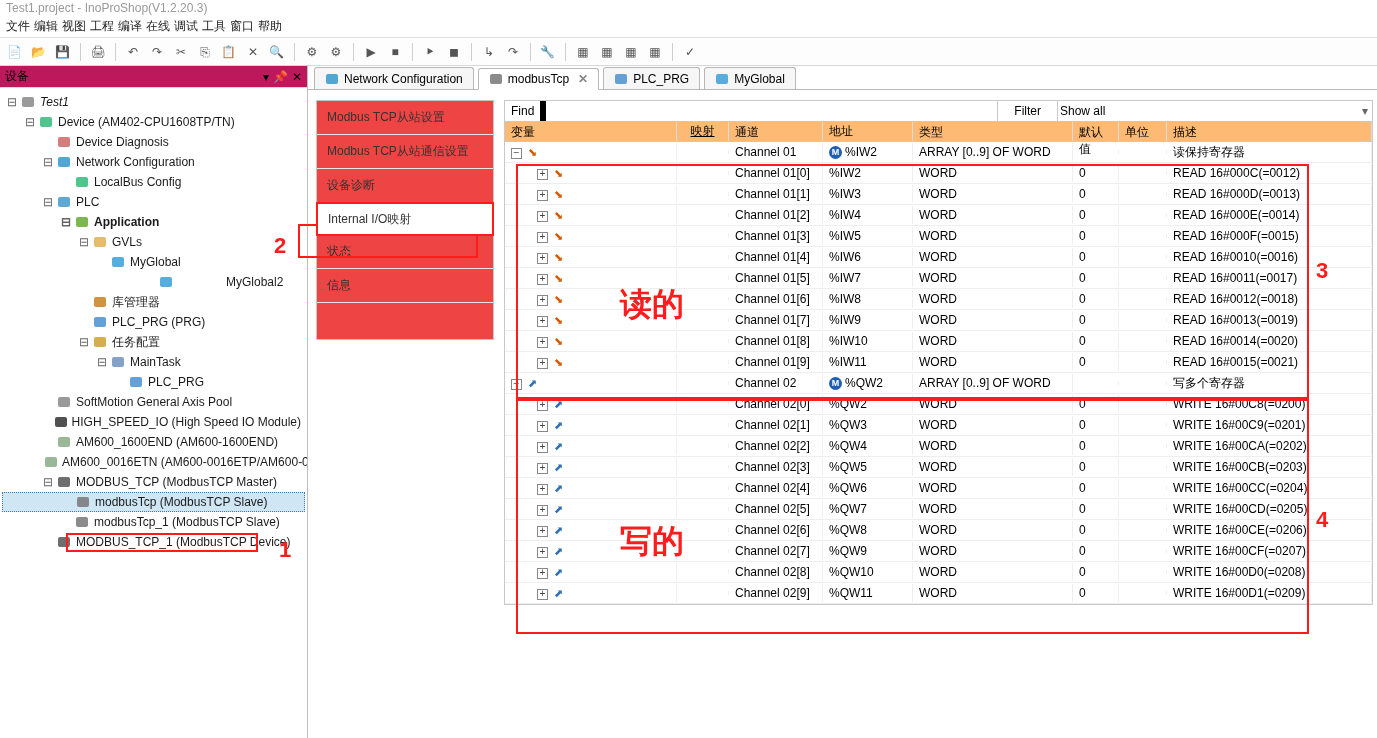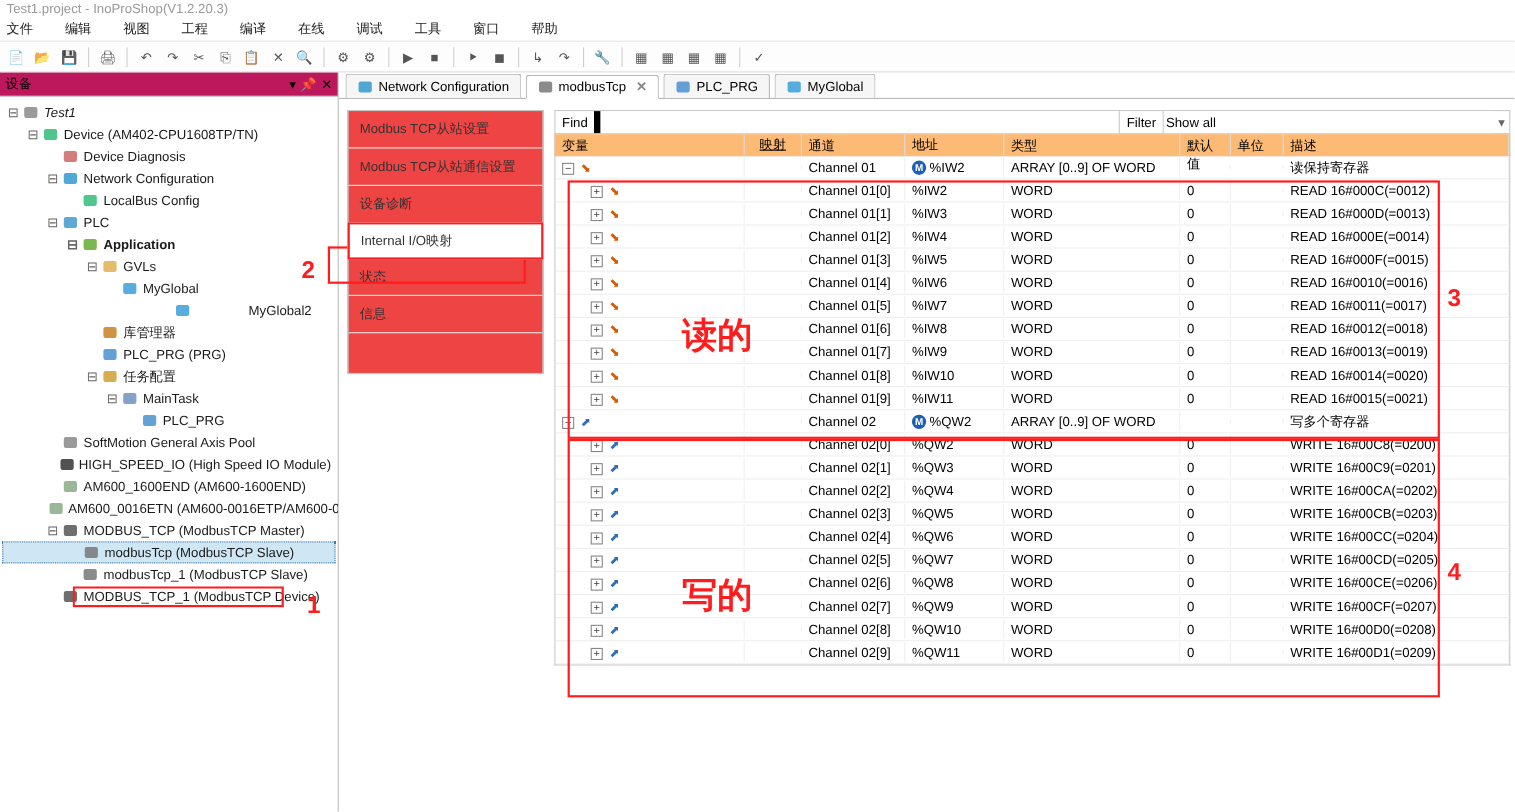--- a/index.html
+++ b/index.html
@@ -1,18 +1,18 @@
 <!DOCTYPE html>
 <html><head>
 <meta charset="utf-8">
 <style>
 * { box-sizing: border-box; font-family: "Microsoft YaHei", Tahoma, sans-serif; font-size: 12px; }
 html, body { margin: 0; padding: 0; width: 1377px; height: 738px; background: #fff; overflow: hidden; }
 .titlebar { height: 16px; color: #9a9a9a; padding-left: 6px; display: flex; align-items: center; }
-.menubar { height: 22px; display: flex; align-items: center; padding-left: 6px; gap: 29px; color: #222; border-bottom: 1px solid #e1e1e1; }
+.menubar { height: 22px; display: flex; align-items: center; padding-left: 6px; gap: 4px; color: #222; border-bottom: 1px solid #e1e1e1; }
 .menubar span { cursor: default; }
 .toolbar { height: 28px; display: flex; align-items: center; padding-left: 6px; gap: 6px; border-bottom: 1px solid #d6d6d6; background: #fdfdfd; }
 .tb-icon { width: 18px; height: 18px; display: inline-flex; align-items: center; justify-content: center; color: #555; }
 .tb-sep { width: 1px; height: 18px; background: #d0d0d0; margin: 0 2px; }
 .main-area { display: flex; height: calc(100% - 66px); }
 .left-panel { width: 308px; border-right: 1px solid #bdbdbd; display: flex; flex-direction: column; }
 .panel-header { height: 22px; background: #be185d; border-bottom: 1px solid #dcdcdc; display: flex; align-items: center; padding: 0 5px; }
 .panel-header-title { flex: 1; font-weight: normal; }
 .panel-header-icons { display: flex; gap: 4px; align-items: center; }
 .tree { flex: 1; overflow: auto; padding: 4px 2px; color: #1a1a1a; }
@@ -31,21 +31,21 @@
 .tab-icon { width: 14px; height: 14px; display: inline-flex; align-items: center; justify-content: center; }
 .tab-close { color: #888; font-weight: bold; margin-left: 4px; }
 .editor { flex: 1; display: flex; overflow: hidden; }
 .sidemenu { width: 178px; border: 1px solid #c6c6c6; background: #ef4444; margin: 10px 0 10px 8px; display: flex; flex-direction: column; height: 240px; }
 .sidemenu-item { height: 34px; display: flex; align-items: center; padding-left: 10px; border-bottom: 1px solid #e6e6e6; color: #333; }
 .sidemenu-item.sel { background: #fff; border: 2px solid #ff1c1c; margin: -1px; z-index: 2; }
 .grid-area { flex: 1; padding: 10px 4px 4px 10px; overflow: hidden; }
 .find-row { display: flex; align-items: center; height: 22px; border: 1px solid #c9c9c9; margin-bottom: 0; }
 .find-row .lbl { padding: 0 6px; border-right: 6px solid #000000; height: 100%; display: flex; align-items: center; }
 .find-row input.find { flex: 1; border: none; outline: none; height: 100%; padding: 0 4px; }
-.find-row .filter-lbl { padding: 0 6px; border-left: 1px solid #c9c9c9; border-right: 1px solid #c9c9c9; height: 100%; display: flex; align-items: center; }
+.find-row .filter-lbl { padding: 0 16px; border-left: 1px solid #c9c9c9; border-right: 1px solid #c9c9c9; height: 100%; display: flex; align-items: center; }
 .find-row .filter-sel { width: 300px; border: none; height: 100%; outline: none; }
 .grid-header { display: flex; height: 20px; border: 1px solid #c9c9c9; border-top: none; background: #fdba74; }
 .grid-header div { border-right: 1px solid #dcdcdc; padding: 2px 6px; }
 .grid-body { border: 1px solid #c9c9c9; border-top: none; overflow: auto; }
 .row { display: flex; height: 21px; align-items: center; border-bottom: 1px solid #eee; }
 .row div { border-right: 1px solid #efefef; padding: 2px 6px; white-space: nowrap; overflow: hidden; }
 .col-var { width: 172px; }
 .col-map { width: 52px; display: flex; align-items: center; justify-content: center; gap: 2px; text-decoration: underline; }
 .col-chan { width: 94px; }
 .col-addr { width: 90px; display: flex; align-items: center; gap: 3px; }

